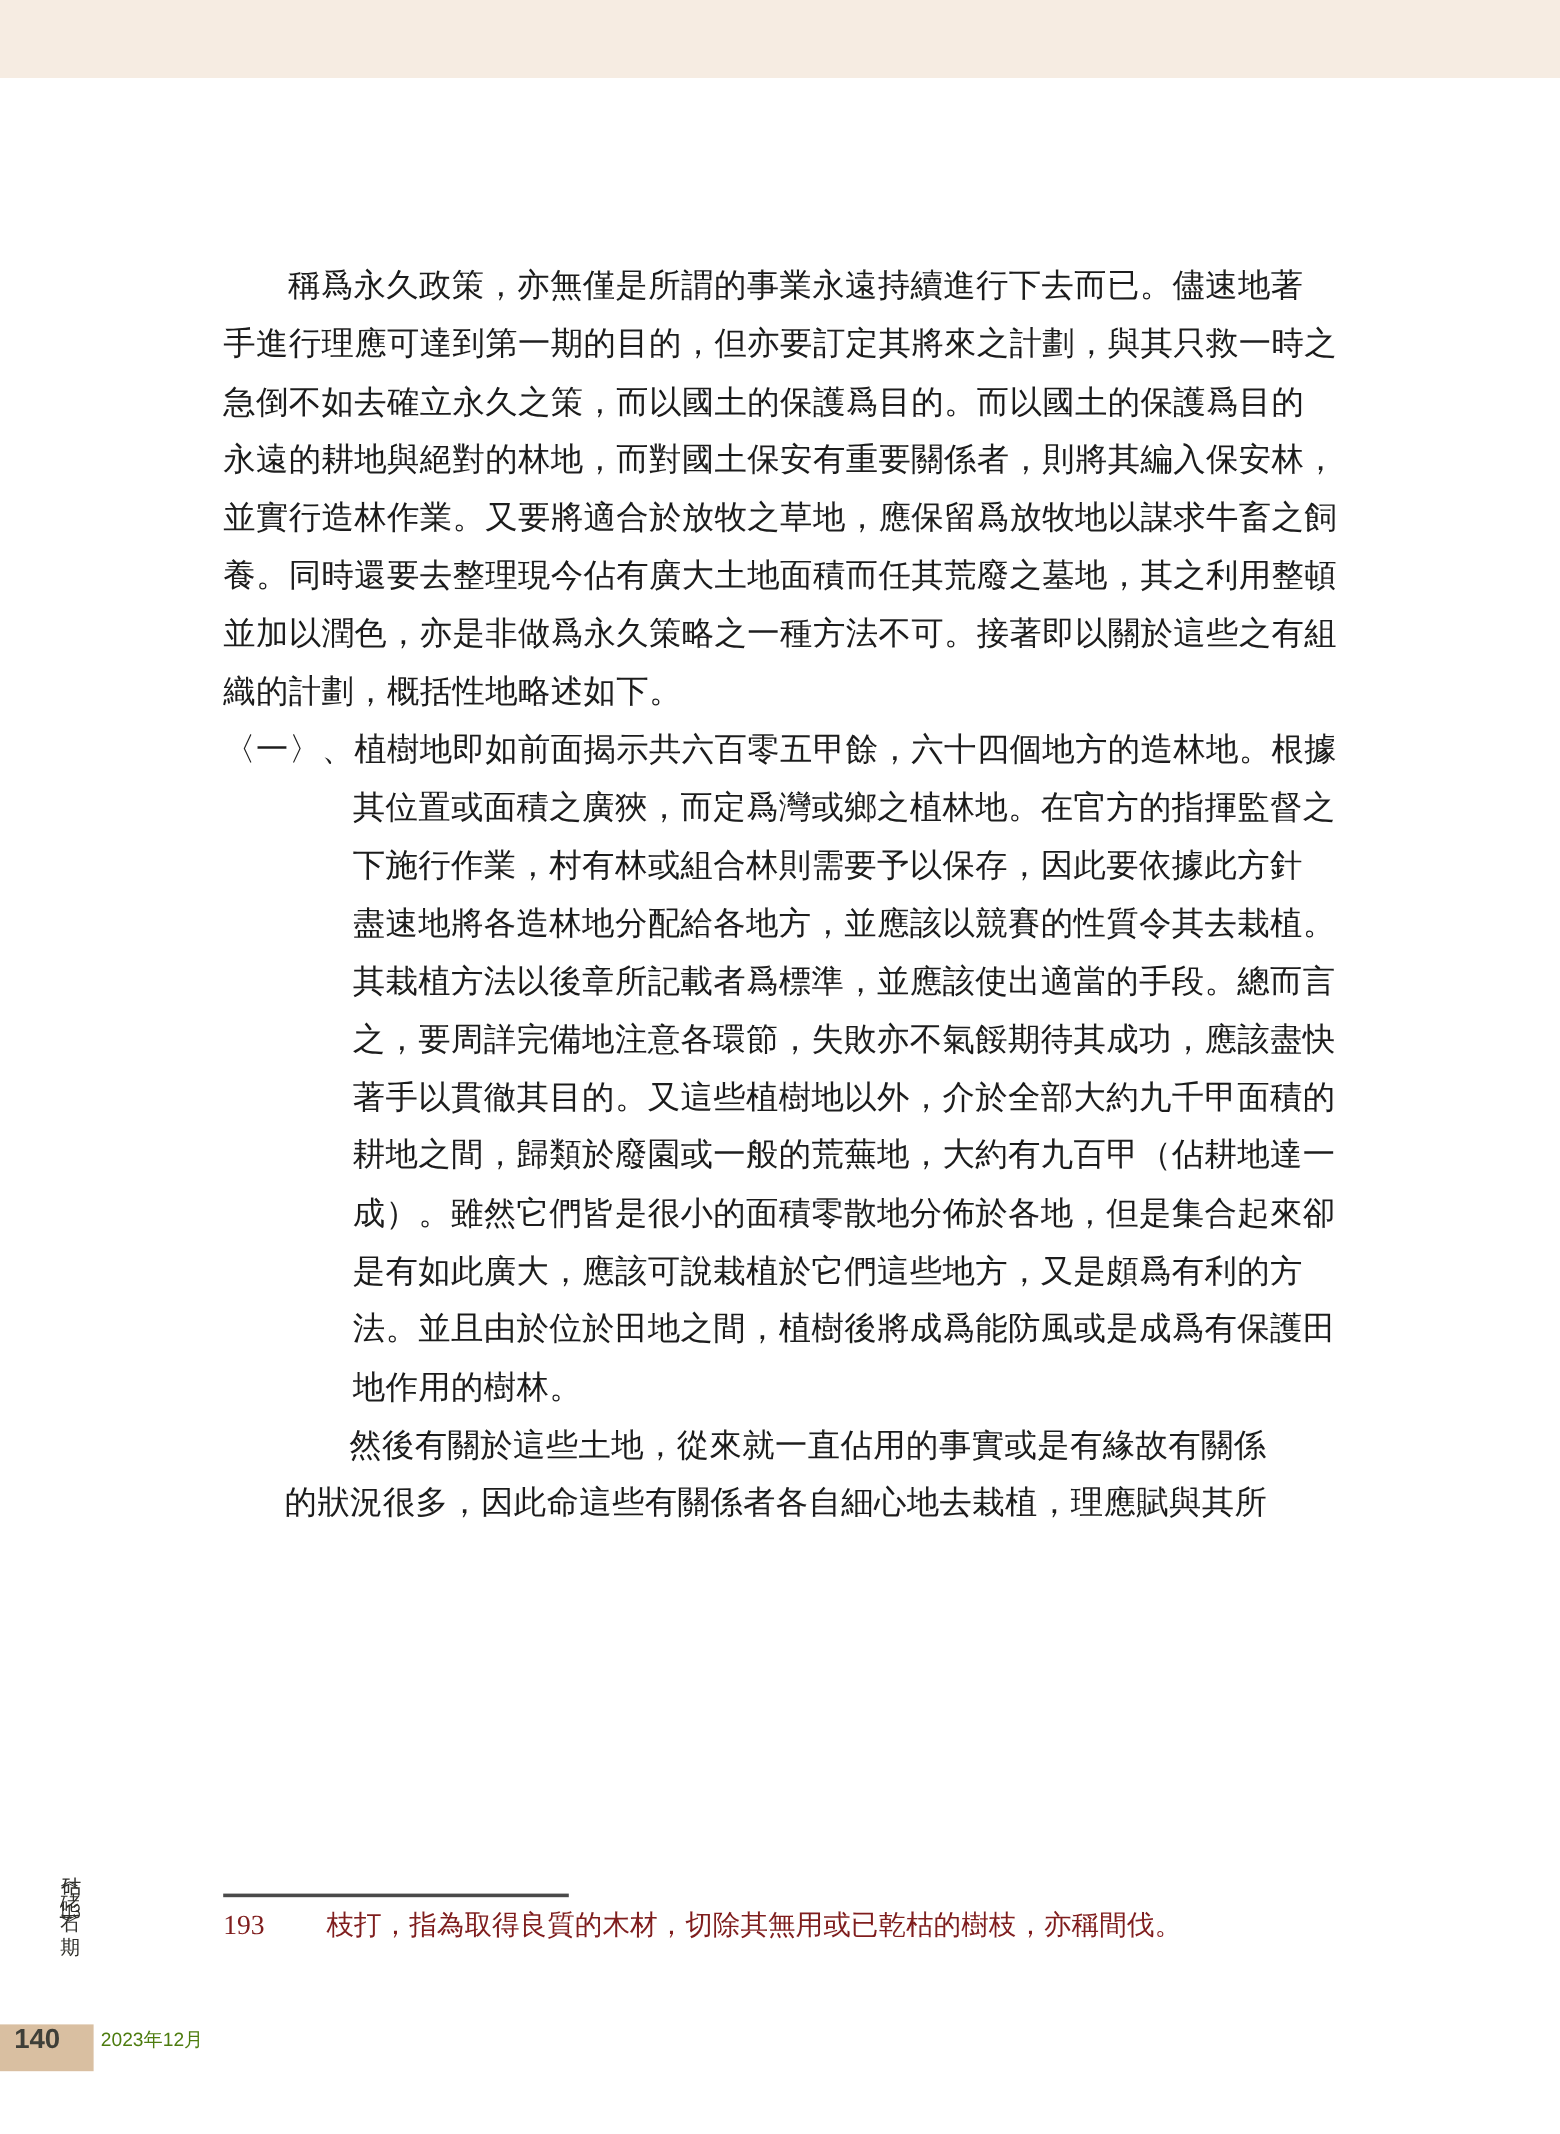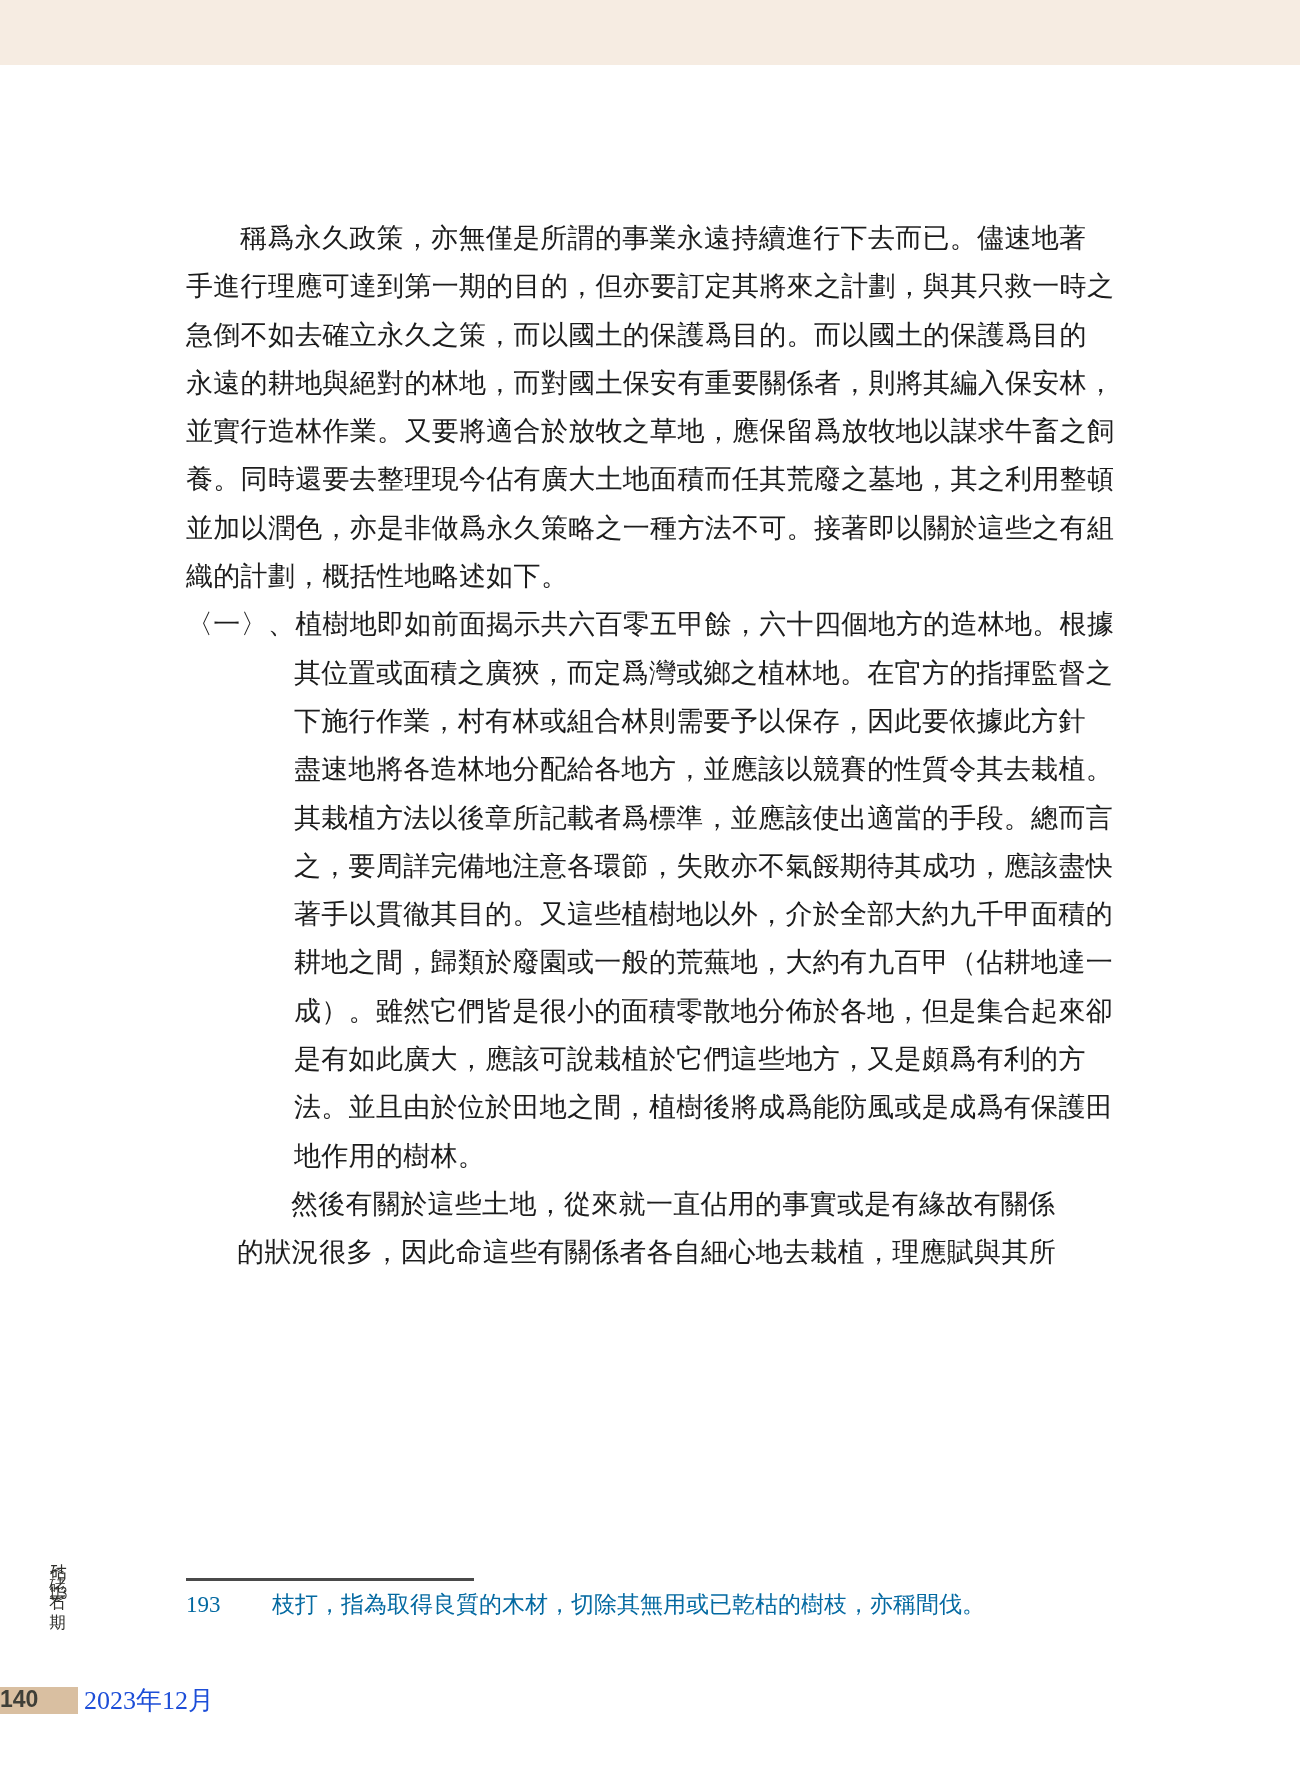--- a/index.html
+++ b/index.html
@@ -29,43 +29,43 @@
   .para.inner{margin-left:51px;text-indent:54px;}
   .fnref{
     font-size:17px;line-height:0;vertical-align:6px;letter-spacing:0;
   }
   .footnote-rule{
     position:absolute;left:186px;top:1578px;width:288px;height:2.5px;
     background:#4a4a4a;
   }
   .footnote{
     position:absolute;left:186px;top:1590px;width:930px;
-    font-size:23px;line-height:30px;color:#0369a1;
+    font-size:23px;line-height:30px;color:#7f1d1d;
     font-family:"Liberation Serif","DejaVu Serif",serif;
   }
   .fn-num{display:inline-block;width:86px;}
   .journal-spine{
     position:absolute;left:47px;top:1563px;height:130px;
     writing-mode:vertical-rl;
     font-size:16.5px;letter-spacing:1px;color:#2e2e2a;
     font-family:"Liberation Sans","DejaVu Sans",sans-serif;
   }
   .tcy{text-combine-upright:all;}
   .page-box{
-    position:absolute;left:0;top:1687px;width:78px;height:27px;
+    position:absolute;left:0;top:1687px;width:78px;height:39px;
     background:#d9bfa1;
     font-family:"Liberation Sans","DejaVu Sans",sans-serif;
     font-size:23px;font-weight:600;color:#3f3f38;
-    text-align:left;line-height:25px;
+    text-align:center;line-height:25px;
     box-sizing:border-box;padding-right:16px;
   }
   .issue-date{
     position:absolute;left:84px;top:1688px;height:25px;line-height:25px;
-    font-family:Liberation Serif, serif;
-    font-size:26px;color:#1d4ed8;
+    font-family:Liberation Sans, sans-serif;
+    font-size:16px;color:#4d7c0f;
   }
 </style>
 </head>
 <body>
 
 <div class="top-band"></div>
 
 <div class="article">
   <p class="para indent">稱爲永久政策，亦無僅是所謂的事業永遠持續進行下去而已。儘速地著
 手進行理應可達到第一期的目的，但亦要訂定其將來之計劃，與其只救一時之

